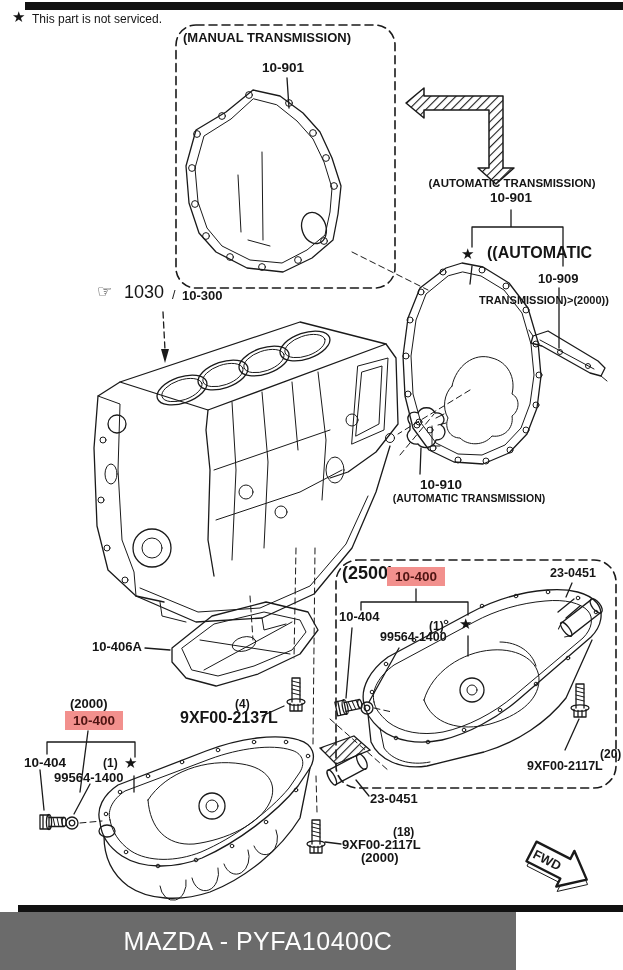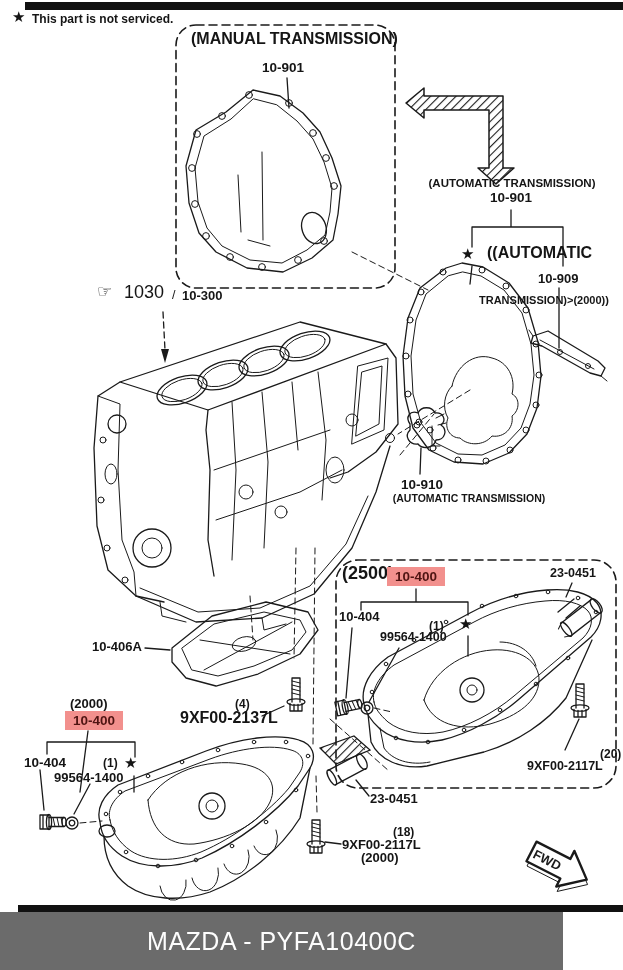--- a/index.html
+++ b/index.html
@@ -6,21 +6,21 @@
   #screen{position:relative;width:623px;height:970px;background:#fff;overflow:hidden;
           font-family:"Liberation Sans",sans-serif;}
   .lbl{position:absolute;font-weight:700;color:#151515;white-space:nowrap;line-height:1.05;
        font-family:"Liberation Sans","DejaVu Sans",sans-serif;z-index:3;}
   .ctr{text-align:center;}
   .hl{position:absolute;z-index:3;background:#f2908d;color:#4f1412;font-weight:700;
       padding:2px 8px;font-size:13.5px;white-space:nowrap;}
   .star{font-family:"DejaVu Sans",sans-serif;font-weight:400;}
   #topbar{position:absolute;left:25px;top:2px;width:598px;height:8px;background:#111;z-index:3;}
   #footer-black{position:absolute;left:18px;top:905px;width:605px;height:7px;background:#111;z-index:3;}
-  #footer{position:absolute;left:0;top:912px;width:563px;height:58px;background:#6b6b6b;z-index:3;
+  #footer{position:absolute;left:0;top:912px;width:516px;height:58px;background:#6b6b6b;z-index:3;
           display:flex;align-items:center;justify-content:center;gap:38px;}
   #footer span{color:#fdfdfd;font-size:25px;letter-spacing:0.5px;font-weight:400;}
   #watermark{position:absolute;left:0;top:588px;width:623px;height:210px;z-index:1;}
   #wm-text{position:absolute;left:130px;top:10px;font-size:148px;font-weight:700;color:#eaeaea;
            letter-spacing:-5px;line-height:1;font-family:"DejaVu Sans",sans-serif;}
   svg{position:absolute;left:0;top:0;z-index:2;}
   svg *{vector-effect:non-scaling-stroke;}
   .ln{fill:none;stroke:#1a1a1a;stroke-width:1.3;stroke-linecap:round;stroke-linejoin:round;}
   .thin{stroke-width:1;}
   .dash{stroke-dasharray:6 4;}
@@ -284,32 +284,32 @@
     </g>
 
     <g transform="translate(560,866) rotate(27)">
       <path class="ln thin" transform="translate(3,4)" d="M-32,-11 L6,-11 L6,-20 L30,0 L6,20 L6,11 L-32,11 Z"></path>
       <path d="M-32,-11 L6,-11 L6,-20 L30,0 L6,20 L6,11 L-32,11 Z" fill="#fff" stroke="#1a1a1a" stroke-width="2.4" stroke-linejoin="round"></path>
       <text x="-29" y="5" font-size="13" font-weight="bold" fill="#1a1a1a" font-family="Liberation Sans, sans-serif">FWD</text>
     </g>
   </svg>
 
   <div class="lbl" style="left:12px;top:9px;font-size:15px;"><span class="star">★</span></div>
-  <div class="lbl" style="left:32px;top:13px;font-size:12px;font-weight:700;">This part is not serviced.</div>
-
-  <div class="lbl" style="left:183px;top:31px;font-size:16px;margin-left:8px;">(MANUAL TRANSMISSION)</div>
+  <div class="lbl" style="left:32px;top:13px;font-size:12px;font-weight:400;">This part is not serviced.</div>
+
+  <div class="lbl" style="left:183px;top:31px;font-size:13px;">(MANUAL TRANSMISSION)</div>
   <div class="lbl" style="left:262px;top:61px;font-size:13.5px;">10-901</div>
 
   <div class="lbl ctr" style="left:428px;top:177px;width:168px;font-size:11.5px;">(AUTOMATIC TRANSMISSION)</div>
   <div class="lbl ctr" style="left:480px;top:191px;width:62px;font-size:13.5px;">10-901</div>
   <div class="lbl" style="left:461px;top:246px;font-size:15px;"><span class="star">★</span></div>
   <div class="lbl" style="left:487px;top:245px;font-size:16px;">((AUTOMATIC</div>
   <div class="lbl" style="left:479px;top:257px;font-size:11px;margin-top:38px;">TRANSMISSION)&gt;(2000))</div>
   <div class="lbl" style="left:538px;top:272px;font-size:13px;">10-909</div>
-  <div class="lbl ctr" style="left:397px;top:478px;width:50px;font-size:13.5px;">10-910</div>
+  <div class="lbl ctr" style="left:416px;top:478px;width:50px;font-size:13.5px;">10-910</div>
   <div class="lbl ctr" style="left:385px;top:493px;width:168px;font-size:10.5px;">(AUTOMATIC TRANSMISSION)</div>
 
   <div class="lbl" style="left:97px;top:283px;font-size:17px;"><span class="star">☞</span></div>
   <div class="lbl" style="left:124px;top:283px;font-size:18px;font-weight:400;">1030</div>
   <div class="lbl" style="left:172px;top:289px;font-size:12.5px;font-weight:400;">/</div>
   <div class="lbl" style="left:182px;top:289px;font-size:13px;">10-300</div>
 
   <div class="lbl" style="left:92px;top:640px;font-size:13px;">10-406A</div>
 
   <div class="lbl" style="left:342px;top:564px;font-size:18px;">(2500)</div>

